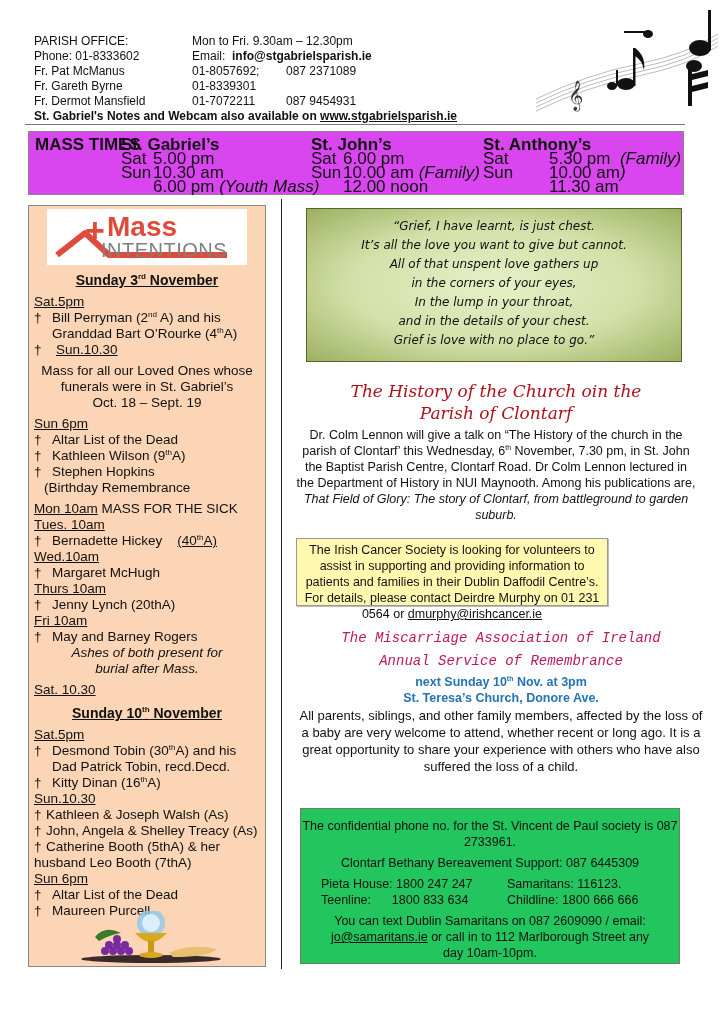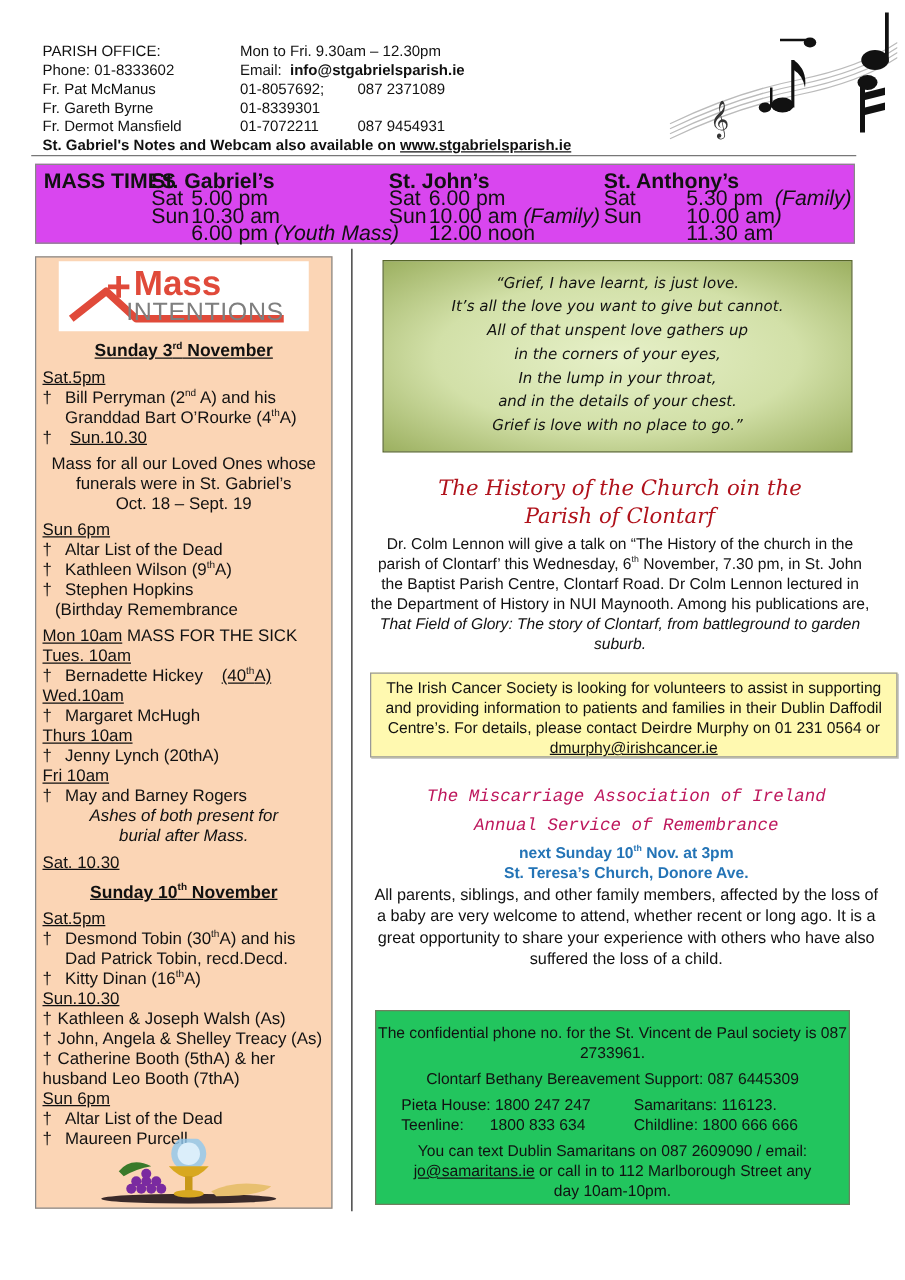--- a/index.html
+++ b/index.html
@@ -59,21 +59,21 @@
            line-height: 19px; text-align: center; padding-top: 8px; box-sizing: border-box; }
 
   
   .hist-title { left: 296px; top: 380px; width: 400px; text-align: center;
                 font-family: "DejaVu Serif", serif; font-style: italic; color: #b0121b;
                 font-size: 17px; line-height: 22px; }
   .hist-body { left: 296px; top: 427px; width: 400px; text-align: center; font-size: 12.5px; line-height: 16px; }
   .hist-body sup { font-size: 7px; line-height: 0; }
 
   
-  .cancer { left: 296px; top: 538px; width: 422px; height: 68px; background: #fff9b0;
+  .cancer { left: 296px; top: 538px; width: 312px; height: 68px; background: #fff9b0;
             border: 1px solid #999; box-shadow: 1px 1px 0 #bbb;
             text-align: center; font-size: 12.5px; line-height: 16px; padding-top: 3px; box-sizing: border-box; }
   .cancer u { text-decoration: underline; }
 
   
   .misc-title { left: 296px; top: 627px; width: 410px; text-align: center;
                 font-family: Liberation Mono, monospace; font-style: italic; color: #be185d;
                 font-size: 14px; line-height: 23px; }
   .misc-sub { left: 296px; top: 674px; width: 410px; text-align: center; color: #2474b6;
               font-weight: bold; font-size: 12.5px; line-height: 16px; }
@@ -325,21 +325,21 @@
         <circle cx="48" cy="28" r="4"></circle>
           <circle cx="36" cy="40" r="4"></circle>
       </g>
       <path d="M26 26 Q36 14 52 22 Q40 24 30 30z" fill="#3a7a2a"></path>
       <path d="M100 42 Q120 32 148 38 Q140 46 104 46z" fill="#e8c070"></path>
     </svg>
   </div>
 </div>
 
 <div class="abs quote">
-  <div>“Grief, I have learnt, is just love.</div>
+  <div>“Grief, I have learnt, is just chest.</div>
   <div>It’s all the love you want to give but cannot.</div>
   <div>All of that unspent love gathers up</div>
   <div>in the corners of your eyes,</div>
   <div>In the lump in your throat,</div>
   <div>and in the details of your chest.</div>
   <div>Grief is love with no place to go.”</div>
 </div>
 
 <div class="abs hist-title">
   <div>The History of the Church oin the</div>

